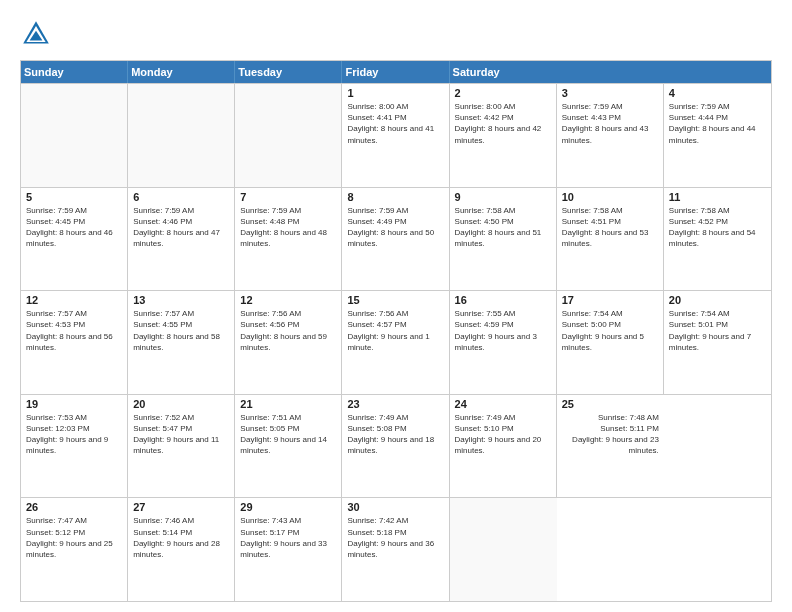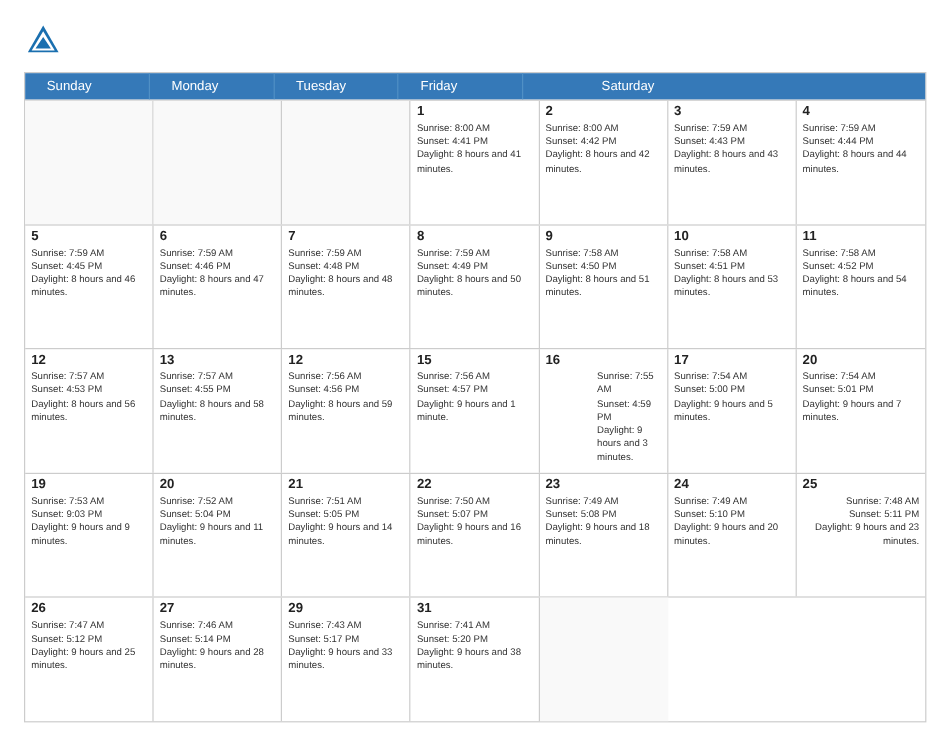--- a/index.html
+++ b/index.html
@@ -60,26 +60,26 @@
       border: 1px solid #ccc;
     }
     .cal-header-row {
       display: grid;
       grid-template-columns: repeat(7, 1fr);
       background: #3579b8;
     }
     .cal-header-cell {
       color: #fff;
       font-size: 11px;
-      font-weight: normal;
-      padding: 5px 18px;
+      font-weight: bold;
+      padding: 5px 3px;
       text-align: left;
       border-right: 1px solid #5090c5;
     }
-    .cal-header-cell:last-child { border-right: none; margin-left: 47px; }
+    .cal-header-cell:last-child { border-right: none; }
     .cal-body {
       flex: 1;
       display: flex;
       flex-direction: column;
     }
     .cal-row {
       display: grid;
       grid-template-columns: repeat(7, 1fr);
       flex: 1;
       border-top: 1px solid #ccc;
@@ -231,63 +231,57 @@
 Daylight: 8 hours and 59 minutes.</div>
           </div>
           <div class="cal-cell">
             <div class="cell-day">15</div>
             <div class="cell-info" style="white-space: pre-line;">Sunrise: 7:56 AM
 Sunset: 4:57 PM
 Daylight: 9 hours and 1 minute.</div>
           </div>
           <div class="cal-cell">
             <div class="cell-day">16</div>
-            <div class="cell-info" style="white-space: pre-line; margin-left: 43px;">Sunrise: 7:55 AM
+            <div class="cell-info" style="white-space: pre-line;">Sunrise: 7:55 AM
 Sunset: 4:59 PM
 Daylight: 9 hours and 3 minutes.</div>
           </div>
           <div class="cal-cell">
             <div class="cell-day">17</div>
             <div class="cell-info" style="white-space: pre-line;">Sunrise: 7:54 AM
 Sunset: 5:00 PM
 Daylight: 9 hours and 5 minutes.</div>
           </div>
           <div class="cal-cell">
             <div class="cell-day">20</div>
             <div class="cell-info" style="white-space: pre-line;">Sunrise: 7:54 AM
 Sunset: 5:01 PM
 Daylight: 9 hours and 7 minutes.</div>
           </div>
         </div>
         <div class="cal-row">
           <div class="cal-cell">
             <div class="cell-day">19</div>
             <div class="cell-info" style="white-space: pre-line;">Sunrise: 7:53 AM
-Sunset: 9:03 PM
+Sunset: 12:03 PM
 Daylight: 9 hours and 9 minutes.</div>
           </div>
           <div class="cal-cell">
             <div class="cell-day">20</div>
             <div class="cell-info" style="white-space: pre-line;">Sunrise: 7:52 AM
-Sunset: 5:04 PM
+Sunset: 5:47 PM
 Daylight: 9 hours and 11 minutes.</div>
           </div>
           <div class="cal-cell">
             <div class="cell-day">21</div>
             <div class="cell-info" style="white-space: pre-line;">Sunrise: 7:51 AM
 Sunset: 5:05 PM
 Daylight: 9 hours and 14 minutes.</div>
           </div>
           <div class="cal-cell">
-            <div class="cell-day">22</div>
-            <div class="cell-info" style="white-space: pre-line;">Sunrise: 7:50 AM
-Sunset: 5:07 PM
-Daylight: 9 hours and 16 minutes.</div>
-          </div>
-          <div class="cal-cell">
             <div class="cell-day">23</div>
             <div class="cell-info" style="white-space: pre-line;">Sunrise: 7:49 AM
 Sunset: 5:08 PM
 Daylight: 9 hours and 18 minutes.</div>
           </div>
           <div class="cal-cell">
             <div class="cell-day">24</div>
             <div class="cell-info" style="white-space: pre-line;">Sunrise: 7:49 AM
 Sunset: 5:10 PM
 Daylight: 9 hours and 20 minutes.</div>
@@ -312,22 +306,22 @@
 Sunset: 5:14 PM
 Daylight: 9 hours and 28 minutes.</div>
           </div>
           <div class="cal-cell">
             <div class="cell-day">29</div>
             <div class="cell-info" style="white-space: pre-line;">Sunrise: 7:43 AM
 Sunset: 5:17 PM
 Daylight: 9 hours and 33 minutes.</div>
           </div>
           <div class="cal-cell">
-            <div class="cell-day">31</div>
-            <div class="cell-info" style="white-space: pre-line;">Sunrise: 7:41 AM
-Sunset: 5:20 PM
-Daylight: 9 hours and 38 minutes.</div>
+            <div class="cell-day">30</div>
+            <div class="cell-info" style="white-space: pre-line;">Sunrise: 7:42 AM
+Sunset: 5:18 PM
+Daylight: 9 hours and 36 minutes.</div>
           </div>
           <div class="cal-cell empty"></div>
         </div>
       </div>
   </div>
 </div>
 
 </body></html>

